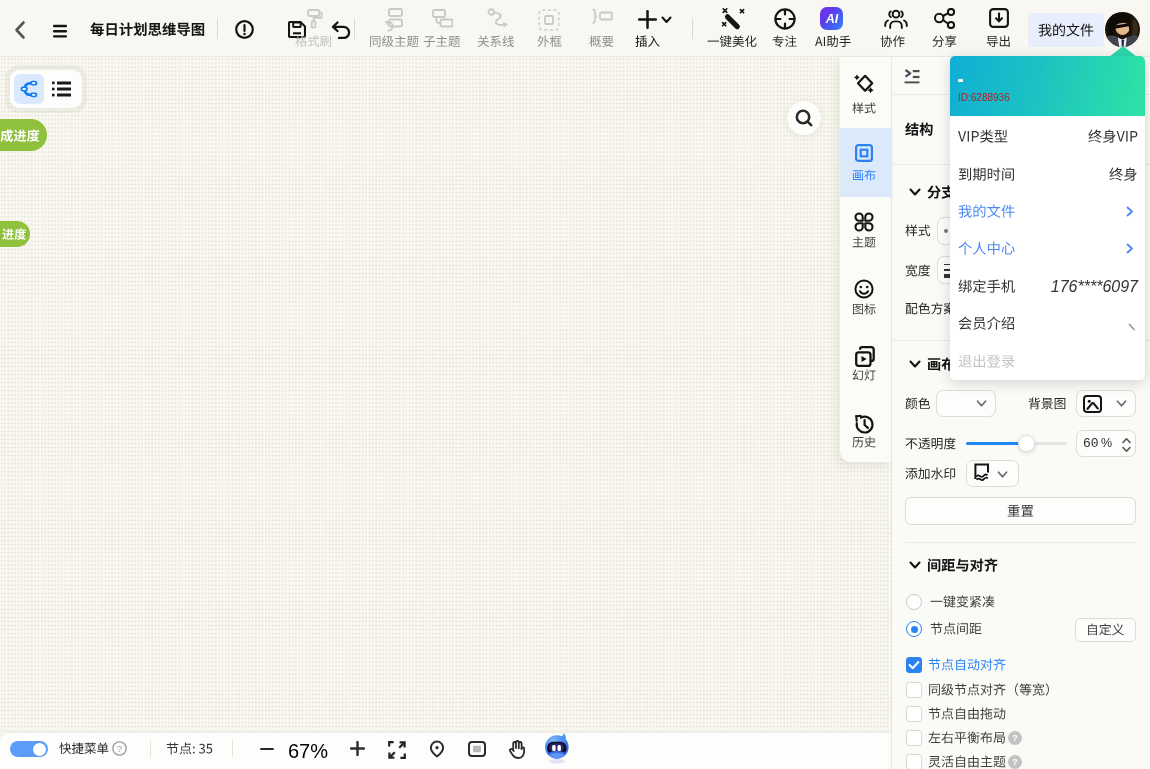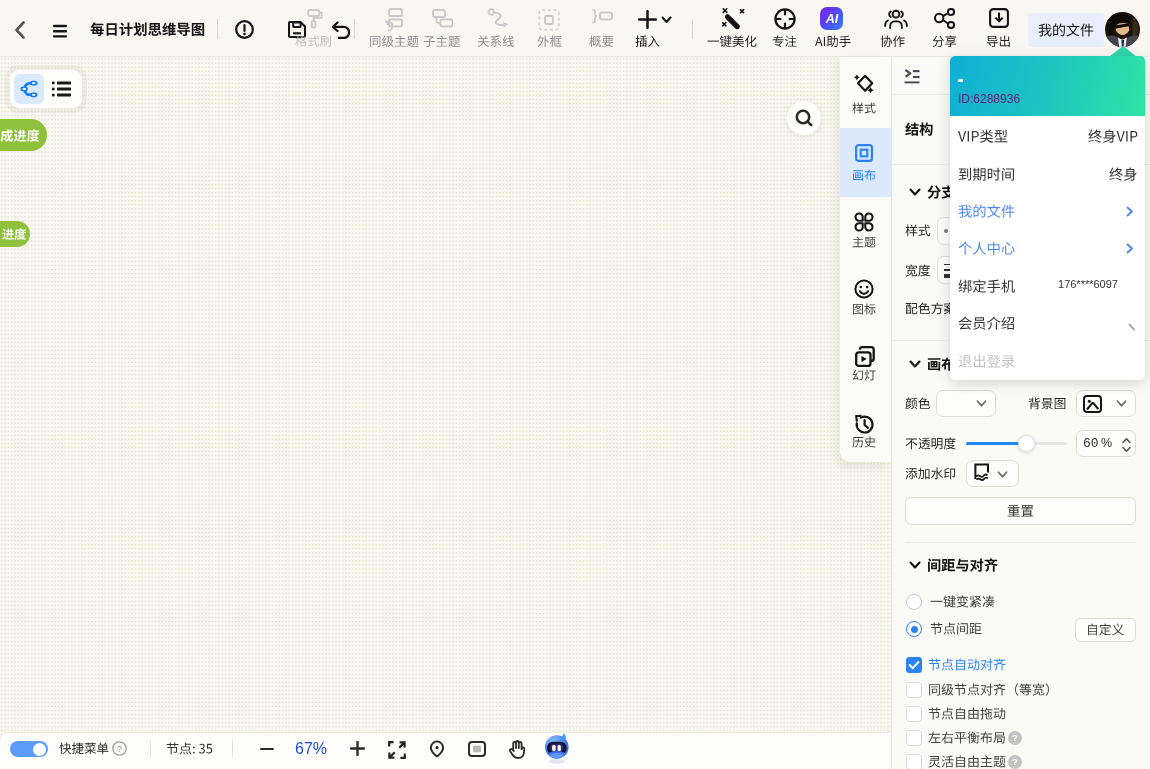--- a/index.html
+++ b/index.html
@@ -76,21 +76,21 @@
       <g transform="translate(0 11.4) scale(0.013000 -0.013000)" fill="#333333">
         <path d="M98 486V414H360V-78H439V414H772V154C772 139 766 135 747 134C727 133 659 133 586 135C596 112 606 80 609 57C704 57 766 57 803 69C839 82 849 106 849 152V486ZM634 840V727H366V840H289V727H55V655H289V540H366V655H634V540H712V655H946V727H712V840Z"></path>
         <path transform="translate(1000 0)" d="M237 465H760V286H237ZM340 128C353 63 361 -21 361 -71L437 -61C436 -13 426 70 411 134ZM547 127C576 65 606 -19 617 -69L690 -50C678 0 646 81 615 142ZM751 135C801 72 857 -17 880 -72L951 -42C926 13 868 98 818 161ZM177 155C146 81 95 0 42 -46L110 -79C165 -26 216 58 248 136ZM166 536V216H835V536H530V663H910V734H530V840H455V536Z"></path>
         <path transform="translate(2000 0)" d="M139 390C175 390 205 418 205 460C205 501 175 530 139 530C102 530 73 501 73 460C73 418 102 390 139 390ZM139 -13C175 -13 205 15 205 56C205 98 175 126 139 126C102 126 73 98 73 56C73 15 102 -13 139 -13Z"></path>
         <path transform="translate(2502 0)" d="M263 -13C394 -13 499 65 499 196C499 297 430 361 344 382V387C422 414 474 474 474 563C474 679 384 746 260 746C176 746 111 709 56 659L105 601C147 643 198 672 257 672C334 672 381 626 381 556C381 477 330 416 178 416V346C348 346 406 288 406 199C406 115 345 63 257 63C174 63 119 103 76 147L29 88C77 35 149 -13 263 -13Z"></path>
         <path transform="translate(3057 0)" d="M262 -13C385 -13 502 78 502 238C502 400 402 472 281 472C237 472 204 461 171 443L190 655H466V733H110L86 391L135 360C177 388 208 403 257 403C349 403 409 341 409 236C409 129 340 63 253 63C168 63 114 102 73 144L27 84C77 35 147 -13 262 -13Z"></path>
       </g>
     </svg>
 <div style="position:absolute;left:232px;top:740px;width:1px;height:17px;background:#e3e3dd;"></div>
 <div style="position:absolute;left:260px;top:747.5px;width:14px;height:2.4px;background:#2b2b2b;border-radius:1px;"></div>
-<div class="abs" style="left:288px;top:740px;width:46px;text-align:center;font-size:16px;color:#1d4ed8;">67%</div>
+<div class="abs" style="left:288px;top:740px;width:46px;font-size:20px;color:#000000;">67%</div>
 <svg class="abs" style="left:350px;top:741px" width="15" height="15" viewBox="0 0 15 15">
 <g stroke="#2b2b2b" stroke-width="2.4" stroke-linecap="round">
         <line x1="1" y1="7.5" x2="14" y2="7.5"></line>
         <line x1="7.5" y1="1" x2="7.5" y2="14"></line>
       </g>
     </svg>
 <svg class="abs" style="left:388px;top:740.5px" width="18" height="18" viewBox="0 0 18 18">
 <g stroke="#232323" stroke-width="2.2" fill="none" stroke-linejoin="miter">
 <path d="M1.2 5.6 V1.2 H5.6"></path>
         <path d="M12.4 16.8 H16.8 V12.4"></path>
@@ -693,21 +693,21 @@
 <svg style="position:absolute;left:852px;top:435.9px;" width="25" height="15.6" viewBox="0 0 25 15.6">
       <g transform="translate(0 10.6) scale(0.012000 -0.012000)" fill="#404040">
         <path d="M115 791V472C115 320 109 113 35 -35C53 -43 87 -64 101 -77C180 80 191 311 191 472V720H947V791ZM494 667C493 610 491 554 488 501H255V430H482C463 234 405 74 212 -20C229 -33 252 -58 262 -75C471 32 535 211 558 430H818C804 156 788 47 759 21C749 9 737 7 717 7C694 7 632 8 569 14C582 -7 592 -39 593 -61C654 -65 714 -66 746 -63C782 -60 803 -53 824 -27C861 13 878 135 894 466C895 476 896 501 896 501H564C568 554 569 610 571 667Z"></path>
         <path transform="translate(1000 0)" d="M196 610H463V423H196ZM540 610H808V423H540ZM237 317 170 292C209 206 259 141 320 90C258 49 170 14 43 -13C59 -30 79 -63 88 -80C223 -48 318 -5 385 45C518 -35 697 -64 929 -78C934 -52 949 -19 964 -1C738 8 569 30 443 97C511 172 532 259 538 351H884V682H540V836H463V682H123V351H461C456 274 439 201 378 139C321 183 274 241 237 317Z"></path>
       </g>
     </svg>
 <div class="abs" style="left:1123px;top:46px;width:0;height:0;border-left:14px solid transparent;border-right:14px solid transparent;border-bottom:11px solid #2ed7ab;transform:translateX(-14px);"></div>
 <div class="abs" style="left:950px;top:56px;width:195px;height:324px;background:#fff;border-radius:5px;box-shadow:0 3px 14px rgba(0,0,0,0.16);"></div>
 <div class="abs" style="left:950px;top:56px;width:195px;height:60px;border-radius:5px 5px 0 0;background:linear-gradient(103deg,#10aed6 0%,#1cc2c2 45%,#2fe3a4 100%);"></div>
 <div style="position:absolute;left:958px;top:79px;width:5px;height:3px;background:#fff;border-radius:1px;"></div>
-<div class="abs" style="left:958px;top:92px;font-size:12px;color:#701a75;">ID:6288936</div>
+<div class="abs" style="left:958px;top:92px;font-size:10px;color:#b91c1c;">ID:6288936</div>
 <svg style="position:absolute;left:958px;top:129.2px;" width="51.1" height="18.6" viewBox="0 0 51.1 18.6">
       <g transform="translate(0 12.6) scale(0.014300 -0.014300)" fill="#333333">
         <path d="M235 0H342L575 733H481L363 336C338 250 320 180 292 94H288C261 180 242 250 217 336L98 733H1Z"></path>
         <path transform="translate(575 0)" d="M101 0H193V733H101Z"></path>
         <path transform="translate(868 0)" d="M101 0H193V292H314C475 292 584 363 584 518C584 678 474 733 310 733H101ZM193 367V658H298C427 658 492 625 492 518C492 413 431 367 302 367Z"></path>
         <path transform="translate(1501 0)" d="M746 822C722 780 679 719 645 680L706 657C742 693 787 746 824 797ZM181 789C223 748 268 689 287 650L354 683C334 722 287 779 244 818ZM460 839V645H72V576H400C318 492 185 422 53 391C69 376 90 348 101 329C237 369 372 448 460 547V379H535V529C662 466 812 384 892 332L929 394C849 442 706 516 582 576H933V645H535V839ZM463 357C458 318 452 282 443 249H67V179H416C366 85 265 23 46 -11C60 -28 79 -60 85 -80C334 -36 445 47 498 172C576 31 714 -49 916 -80C925 -59 946 -27 963 -10C781 11 647 74 574 179H936V249H523C531 283 537 319 542 357Z"></path>
         <path transform="translate(2501 0)" d="M635 783V448H704V783ZM822 834V387C822 374 818 370 802 369C787 368 737 368 680 370C691 350 701 321 705 301C776 301 825 302 855 314C885 325 893 344 893 386V834ZM388 733V595H264V601V733ZM67 595V528H189C178 461 145 393 59 340C73 330 98 302 108 288C210 351 248 441 259 528H388V313H459V528H573V595H459V733H552V799H100V733H195V602V595ZM467 332V221H151V152H467V25H47V-45H952V25H544V152H848V221H544V332Z"></path>
       </g>
     </svg>
 <svg style="position:absolute;left:1087.9px;top:129.2px;" width="51.1" height="18.6" viewBox="0 0 51.1 18.6">
@@ -756,21 +756,21 @@
 <path d="M1.5 1.5 L6 5.5 L1.5 9.5" fill="none" stroke="#4a86f0" stroke-width="1.8" stroke-linecap="round" stroke-linejoin="round"></path>
     </svg>
 <svg style="position:absolute;left:958px;top:278.8px;" width="58.2" height="18.6" viewBox="0 0 58.2 18.6">
       <g transform="translate(0 12.6) scale(0.014300 -0.014300)" fill="#333333">
         <path d="M40 54 58 -16C135 13 233 51 328 88L316 150C213 113 110 76 40 54ZM687 776V-80H752V711H869C847 633 818 539 785 444C860 346 893 282 893 221C893 186 886 149 867 137C859 132 847 128 833 128C813 127 784 127 756 130C767 111 775 83 775 65C803 63 834 64 857 66C879 69 899 75 913 85C944 108 959 160 959 219C959 285 925 356 850 454C889 559 926 664 955 752L906 779L896 776ZM61 423C75 429 96 435 190 447C156 385 124 335 110 316C84 279 64 253 45 249C53 231 64 197 68 182C86 194 116 204 316 250C314 265 311 293 311 311L161 280C226 371 288 482 338 589L275 624C260 587 243 550 225 514L129 504C179 593 226 706 260 814L188 839C160 719 103 588 85 555C68 520 53 497 37 492C45 473 57 438 61 423ZM337 268V200H458C440 112 403 32 330 -36C348 -46 375 -67 387 -82C471 -3 510 93 528 200H660V268H536C541 315 542 365 542 415H630V483H542V628H649V696H542V835H475V696H361V628H475V483H372V415H475C475 364 474 315 468 268Z"></path>
         <path transform="translate(1000 0)" d="M224 378C203 197 148 54 36 -33C54 -44 85 -69 97 -83C164 -25 212 51 247 144C339 -29 489 -64 698 -64H932C935 -42 949 -6 960 12C911 11 739 11 702 11C643 11 588 14 538 23V225H836V295H538V459H795V532H211V459H460V44C378 75 315 134 276 239C286 280 294 324 300 370ZM426 826C443 796 461 758 472 727H82V509H156V656H841V509H918V727H558C548 760 522 810 500 847Z"></path>
         <path transform="translate(2000 0)" d="M50 322V248H463V25C463 5 454 -2 432 -3C409 -3 330 -4 246 -2C258 -22 272 -55 278 -76C383 -77 449 -76 487 -63C524 -51 540 -29 540 25V248H953V322H540V484H896V556H540V719C658 733 768 753 853 778L798 839C645 791 354 765 116 753C123 737 132 707 134 688C238 692 352 699 463 710V556H117V484H463V322Z"></path>
         <path transform="translate(3000 0)" d="M498 783V462C498 307 484 108 349 -32C366 -41 395 -66 406 -80C550 68 571 295 571 462V712H759V68C759 -18 765 -36 782 -51C797 -64 819 -70 839 -70C852 -70 875 -70 890 -70C911 -70 929 -66 943 -56C958 -46 966 -29 971 0C975 25 979 99 979 156C960 162 937 174 922 188C921 121 920 68 917 45C916 22 913 13 907 7C903 2 895 0 887 0C877 0 865 0 858 0C850 0 845 2 840 6C835 10 833 29 833 62V783ZM218 840V626H52V554H208C172 415 99 259 28 175C40 157 59 127 67 107C123 176 177 289 218 406V-79H291V380C330 330 377 268 397 234L444 296C421 322 326 429 291 464V554H439V626H291V840Z"></path>
       </g>
     </svg>
-<div class="abs" style="left:1038px;top:278.1px;width:100px;text-align:center;font-size:11px;color:#333333;">176****6097</div>
+<div class="abs" style="left:1038px;top:278.1px;width:100px;text-align:right;font-size:16px;color:#333333;font-style:italic;">176****6097</div>
 <svg style="position:absolute;left:958px;top:316.2px;" width="58.2" height="18.6" viewBox="0 0 58.2 18.6">
       <g transform="translate(0 12.6) scale(0.014300 -0.014300)" fill="#333333">
         <path d="M157 -58C195 -44 251 -40 781 5C804 -25 824 -54 838 -79L905 -38C861 37 766 145 676 225L613 191C652 155 692 113 728 71L273 36C344 102 415 182 477 264H918V337H89V264H375C310 175 234 96 207 72C176 43 153 24 131 19C140 -1 153 -41 157 -58ZM504 840C414 706 238 579 42 496C60 482 86 450 97 431C155 458 211 488 264 521V460H741V530H277C363 586 440 649 503 718C563 656 647 588 741 530C795 496 853 466 910 443C922 463 947 494 963 509C801 565 638 674 546 769L576 809Z"></path>
         <path transform="translate(1000 0)" d="M268 730H735V616H268ZM190 795V551H817V795ZM455 327V235C455 156 427 49 66 -22C83 -38 106 -67 115 -84C489 0 535 129 535 234V327ZM529 65C651 23 815 -42 898 -84L936 -20C850 21 685 82 566 120ZM155 461V92H232V391H776V99H856V461Z"></path>
         <path transform="translate(2000 0)" d="M652 446V-82H731V446ZM277 445V317C277 203 258 71 70 -26C89 -38 118 -64 131 -81C333 27 356 182 356 316V445ZM499 847C408 691 218 540 29 477C46 458 65 427 75 406C234 468 393 588 500 722C604 589 763 473 924 418C936 439 960 471 977 488C808 536 635 656 543 780L559 806Z"></path>
         <path transform="translate(3000 0)" d="M41 53 55 -19C153 6 282 38 407 68L400 133C267 101 131 71 41 53ZM60 423C75 430 100 436 238 454C189 387 144 334 124 314C92 278 67 253 45 249C53 231 64 197 68 182C90 195 126 205 408 261C406 276 406 304 408 324L178 281C259 370 340 477 409 587L349 625C329 589 307 553 284 519L137 504C199 590 261 699 308 805L240 837C196 717 119 587 95 555C72 520 55 497 35 493C45 474 56 438 60 423ZM457 332V-79H528V-31H837V-75H912V332ZM528 38V264H837V38ZM420 791V722H588C570 598 526 487 385 427C402 414 422 388 431 371C588 443 641 572 662 722H851C842 557 832 491 815 473C807 464 799 462 783 462C766 462 725 462 681 467C693 447 701 418 702 397C747 395 791 395 815 397C842 400 860 407 877 425C902 455 914 538 925 759C926 770 926 791 926 791Z"></path>
       </g>
     </svg>
 <svg style="position:absolute;left:958px;top:353.6px;" width="58.2" height="18.6" viewBox="0 0 58.2 18.6">
       <g transform="translate(0 12.6) scale(0.014300 -0.014300)" fill="#c2c2c6">

